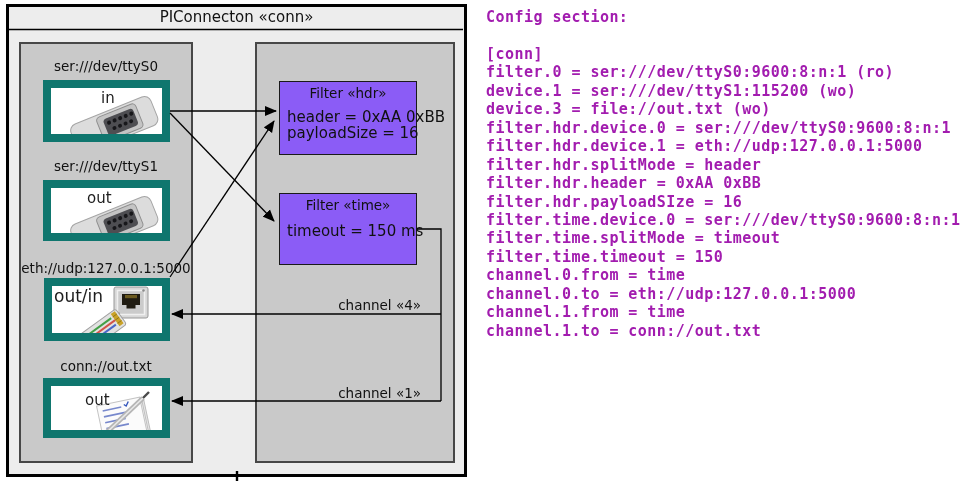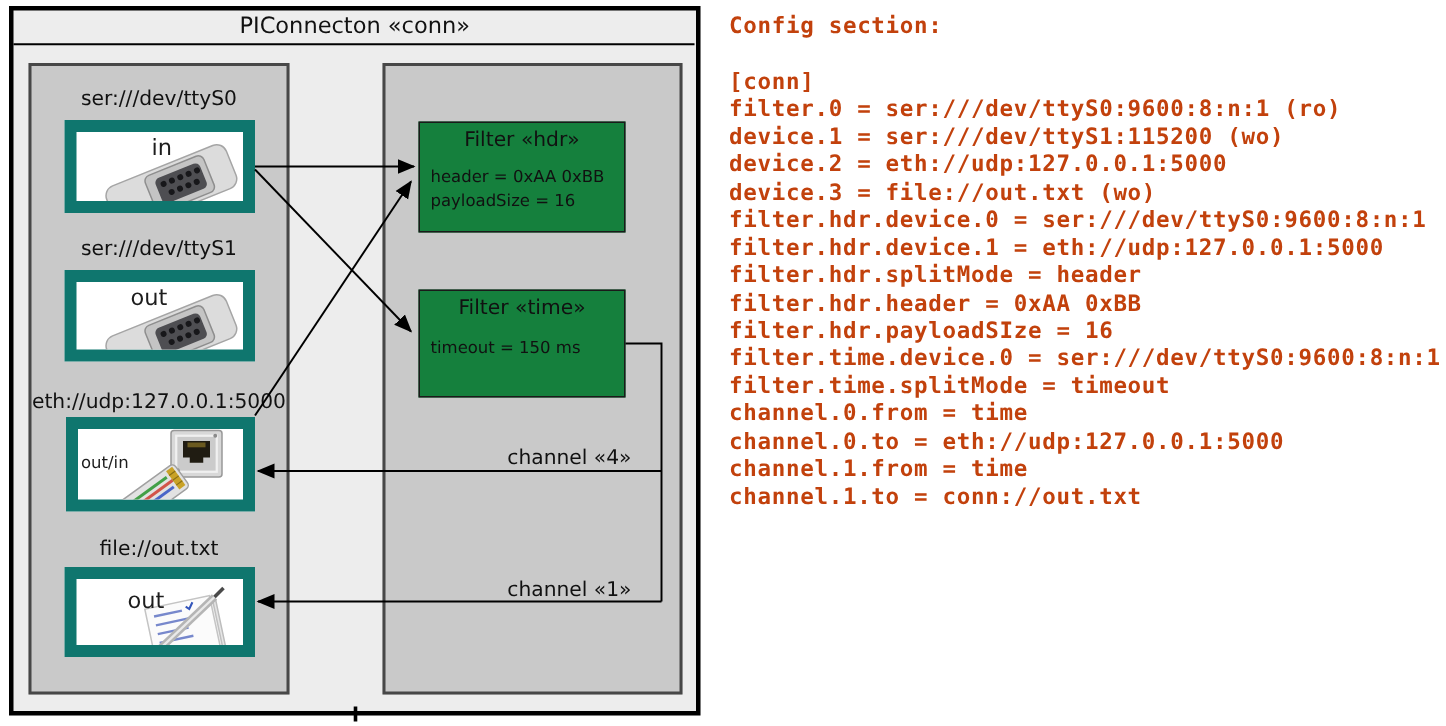--- a/index.html
+++ b/index.html
@@ -13,29 +13,29 @@
   .panel{position:absolute;background:#c9c9c9;border:2px solid #474747;box-sizing:border-box;z-index:1;}
   .devices-panel{left:19px;top:42px;width:174px;height:421px;}
   .filters-panel{left:255px;top:42px;width:200px;height:421px;}
   .filters-title{position:absolute;left:255px;top:45px;width:200px;text-align:center;
                  font-size:14px;z-index:3;margin-top:36px;}
   .dev-label{position:absolute;left:19px;width:174px;text-align:center;font-size:13.5px;z-index:3;}
   .dev-box{position:absolute;background:#fff;border:8px solid #0f766e;box-sizing:border-box;
            z-index:4;overflow:hidden;}
   .dir{position:absolute;font-size:15px;color:#1d1d1d;z-index:5;}
   .icon{position:absolute;left:0;top:0;z-index:4;}
-  .filter-box{position:absolute;background:#15803d;border:1.5px solid #1a1a1a;box-sizing:border-box;z-index:4;}
+  .filter-box{position:absolute;background:#8b5cf6;border:1.5px solid #1a1a1a;box-sizing:border-box;z-index:4;}
   .filter-title{text-align:center;margin-top:3px;font-size:13.5px;}
-  .filter-attrs{position:absolute;left:7px;font-size:11px;line-height:15.5px;white-space:nowrap;}
+  .filter-attrs{position:absolute;left:7px;font-size:15px;line-height:15.5px;white-space:nowrap;}
   .channel-label{position:absolute;left:281px;width:140px;text-align:right;font-size:13.5px;z-index:3;}
   .overlay{position:absolute;left:0;top:0;width:964px;height:484px;z-index:9;pointer-events:none;}
   
   .config{position:absolute;left:486px;top:8px;font-family:"DejaVu Sans Mono",monospace;
           font-weight:bold;font-size:15px;letter-spacing:0.46px;line-height:18.45px;
-          color:#c2410c;white-space:nowrap;}
+          color:#a21caf;white-space:nowrap;}
   .cfg-gap{height:18.45px;}
 </style>
 </head>
 <body>
 
 <div class="page">
 
   <div>
     <div class="outer"></div>
     <div class="outer-title">PIConnecton «conn»</div>
@@ -87,21 +87,21 @@
               <circle cx="10" cy="3.5" r="2"></circle>
               <circle cx="16" cy="3.5" r="2"></circle>
           </g>
           <circle cx="-32" cy="7" r="2.6" fill="#909090"></circle>
         </g>
       </svg>
     </div>
 
     <div class="dev-label" style="top:260px">eth://udp:127.0.0.1:5000</div>
     <div class="dev-box" style="left:44px;top:278px;width:126px;height:63px">
-      <span class="dir" style="left:2px;top:16px;font-size:11px">out/in</span>
+      <span class="dir" style="left:2px;top:0;font-size:17px">out/in</span>
       <svg class="icon" width="122" height="59" viewBox="0 0 122 59">
         <g transform="translate(79,15)">
           <rect x="-17" y="-14" width="34" height="31" rx="2" fill="#d8d8d8" stroke="#989898"></rect>
           <rect x="-13.5" y="-10.5" width="27" height="24" fill="#cbcbcb" stroke="#f0f0f0" stroke-width="1.5"></rect>
           <path d="M-9,-7 h18 v11 h-4.5 v3.5 h-9 v-3.5 h-4.5 z" fill="#201c12"></path>
           <rect x="-6" y="-6" width="12" height="3.2" fill="#6b5a20"></rect>
           <circle cx="12.5" cy="-10.5" r="1.3" fill="#8a8a8a"></circle>
           <circle cx="-12.5" cy="12.5" r="1.3" fill="#8a8a8a"></circle>
         </g>
         <g transform="translate(51,43) rotate(-36)">
@@ -112,21 +112,21 @@
           <line x1="-17" y1="0" x2="15" y2="0" stroke="#d2544a" stroke-width="2"></line>
           <line x1="-17" y1="4" x2="13" y2="4" stroke="#4a66c8" stroke-width="2"></line>
           <rect x="15" y="-7.5" width="5" height="15" fill="#c9a227"></rect>
           <line x1="15" y1="-4" x2="20" y2="-4" stroke="#8a6f14" stroke-width="0.8"></line>
           <line x1="15" y1="0" x2="20" y2="0" stroke="#8a6f14" stroke-width="0.8"></line>
           <line x1="15" y1="4" x2="20" y2="4" stroke="#8a6f14" stroke-width="0.8"></line>
         </g>
       </svg>
     </div>
 
-    <div class="dev-label" style="top:358px">file://out.txt</div>
+    <div class="dev-label" style="top:358px">conn://out.txt</div>
     <div class="dev-box" style="left:43px;top:378px;width:127px;height:60px">
       <span class="dir" style="left:34px;top:5px">out</span>
       <svg class="icon" width="123" height="56" viewBox="0 0 123 56">
         <g transform="translate(72,34) rotate(-12)">
           <rect x="-19.5" y="-15.5" width="44" height="38" fill="#e6e6e6" stroke="#bdbdbd"></rect>
           <rect x="-21.5" y="-17.5" width="44" height="38" fill="#f2f2f2" stroke="#c0c0c0"></rect>
           <rect x="-23" y="-19" width="44" height="38" fill="#fbfbfb" stroke="#c4c4c4"></rect>
           <g stroke="#7788cc" stroke-width="1.6">
             <line x1="-18" y1="-13" x2="1" y2="-13"></line>
             <line x1="-18" y1="-7" x2="5" y2="-7"></line>
@@ -188,29 +188,29 @@
     </svg>
   </div>
 
   <div class="config">
     <div>Config section:</div>
     <div class="cfg-gap"></div>
     <div>
       <div>[conn]</div>
       <div>filter.0 = ser:///dev/ttyS0:9600:8:n:1 (ro)</div>
       <div>device.1 = ser:///dev/ttyS1:115200 (wo)</div>
-      <div>device.2 = eth://udp:127.0.0.1:5000</div>
       <div>device.3 = file://out.txt (wo)</div>
       <div>filter.hdr.device.0 = ser:///dev/ttyS0:9600:8:n:1</div>
       <div>filter.hdr.device.1 = eth://udp:127.0.0.1:5000</div>
       <div>filter.hdr.splitMode = header</div>
       <div>filter.hdr.header = 0xAA 0xBB</div>
       <div>filter.hdr.payloadSIze = 16</div>
       <div>filter.time.device.0 = ser:///dev/ttyS0:9600:8:n:1</div>
       <div>filter.time.splitMode = timeout</div>
+      <div>filter.time.timeout = 150</div>
       <div>channel.0.from = time</div>
       <div>channel.0.to = eth://udp:127.0.0.1:5000</div>
       <div>channel.1.from = time</div>
       <div>channel.1.to = conn://out.txt</div>
     </div>
   </div>
 
 </div>
 
 </body></html>

